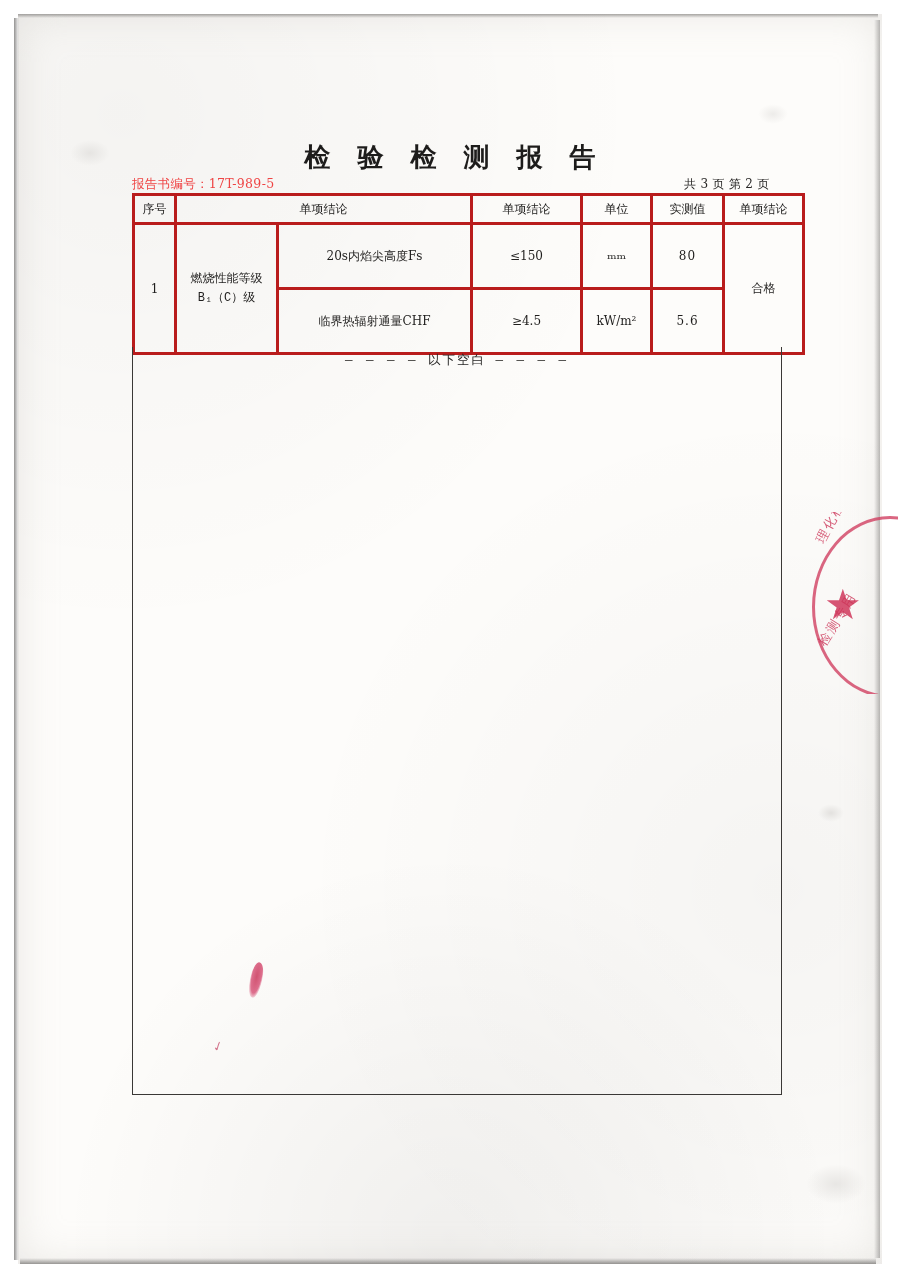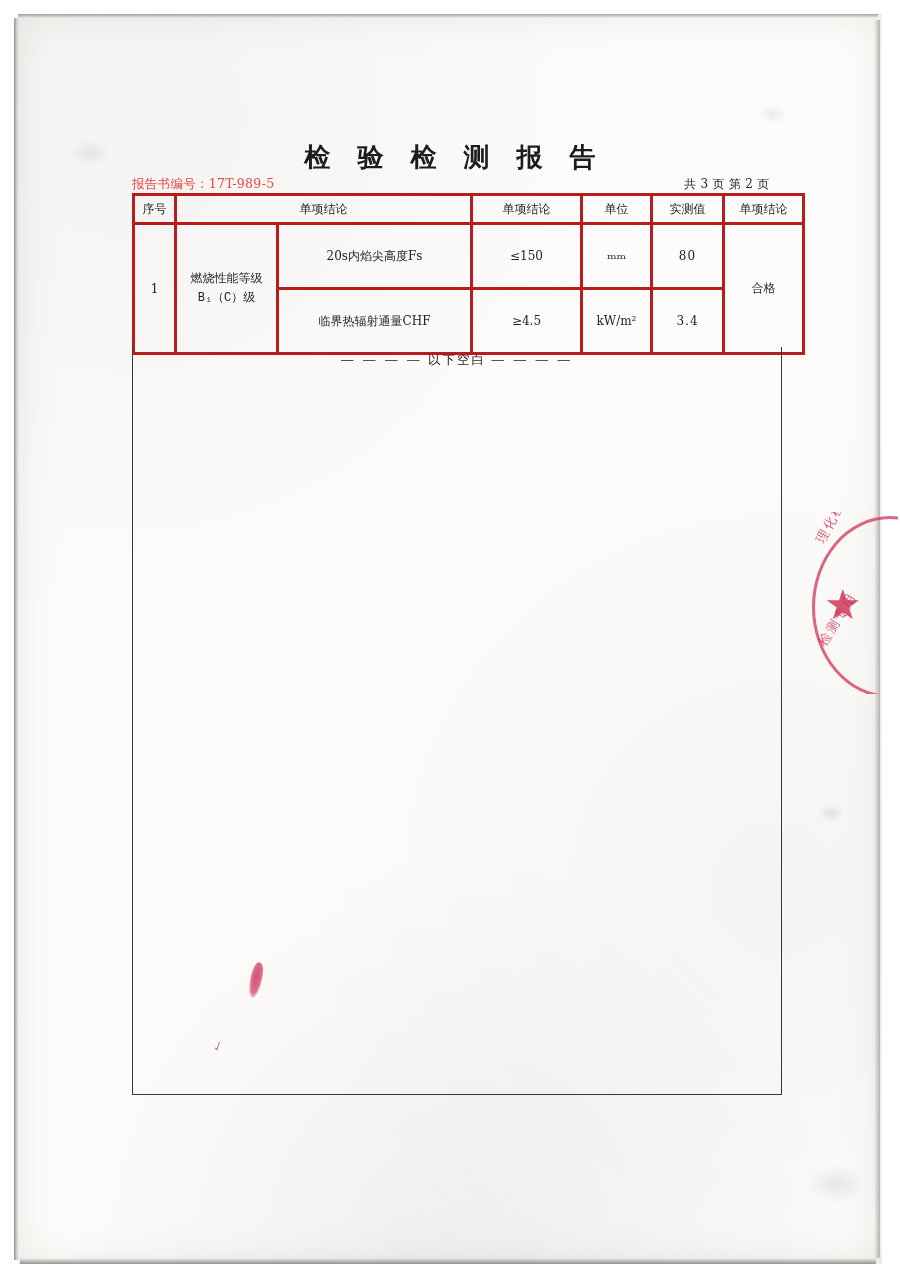--- a/index.html
+++ b/index.html
@@ -159,21 +159,21 @@
     border: 1px solid #3a3836;
     border-top: none;
     box-sizing: border-box;
   }
   .blank-note {
     position: absolute;
     left: 132px;
     top: 352px;
     width: 650px;
     text-align: center;
-    font-family: Liberation Sans, sans-serif;
+    font-family: Liberation Mono, monospace;
     font-size: 12.5px;
     color: #262524;
     letter-spacing: 2px;
   }
   .blank-note .dash {
     letter-spacing: 3px;
     color: #3a3836;
   }
 
   
@@ -334,21 +334,21 @@
           <span class="unit-mm">mm</span>
         </td>
         <td class="cell-meas">80</td>
         <td rowspan="2" class="cell-concl">合格</td>
       </tr>
 
       <tr class="row-tall">
         <td class="cell-sub">临界热辐射通量CHF</td>
         <td class="cell-req">≥4.5</td>
         <td class="cell-unit">kW/m²</td>
-        <td class="cell-meas">3.4</td>
+        <td class="cell-meas">5.6</td>
       </tr>
     </tbody>
   </table>
 
   <div class="blank-box"></div>
 
   <div class="blank-note">
     <span class="dash">— — — —</span>
     <span>以下空白</span>
     <span class="dash">— — — —</span>

